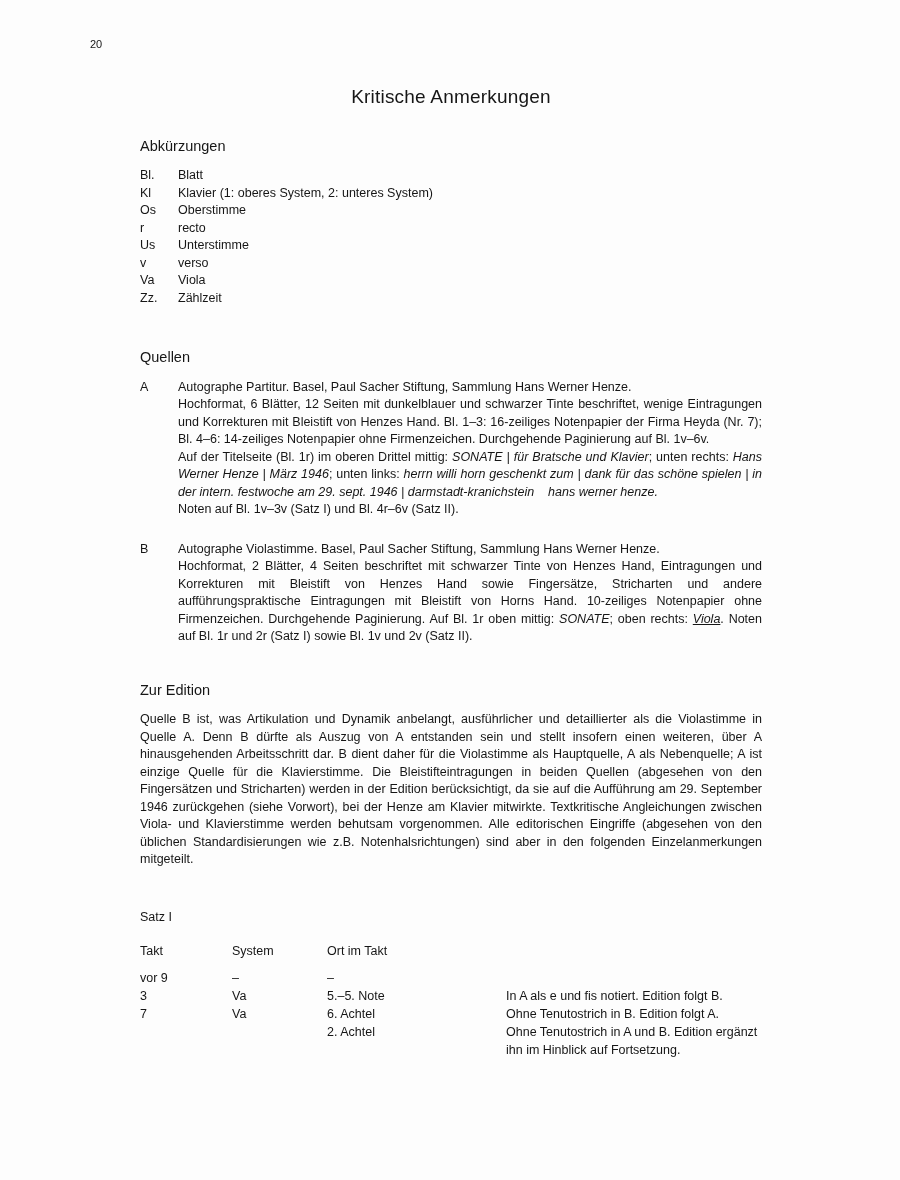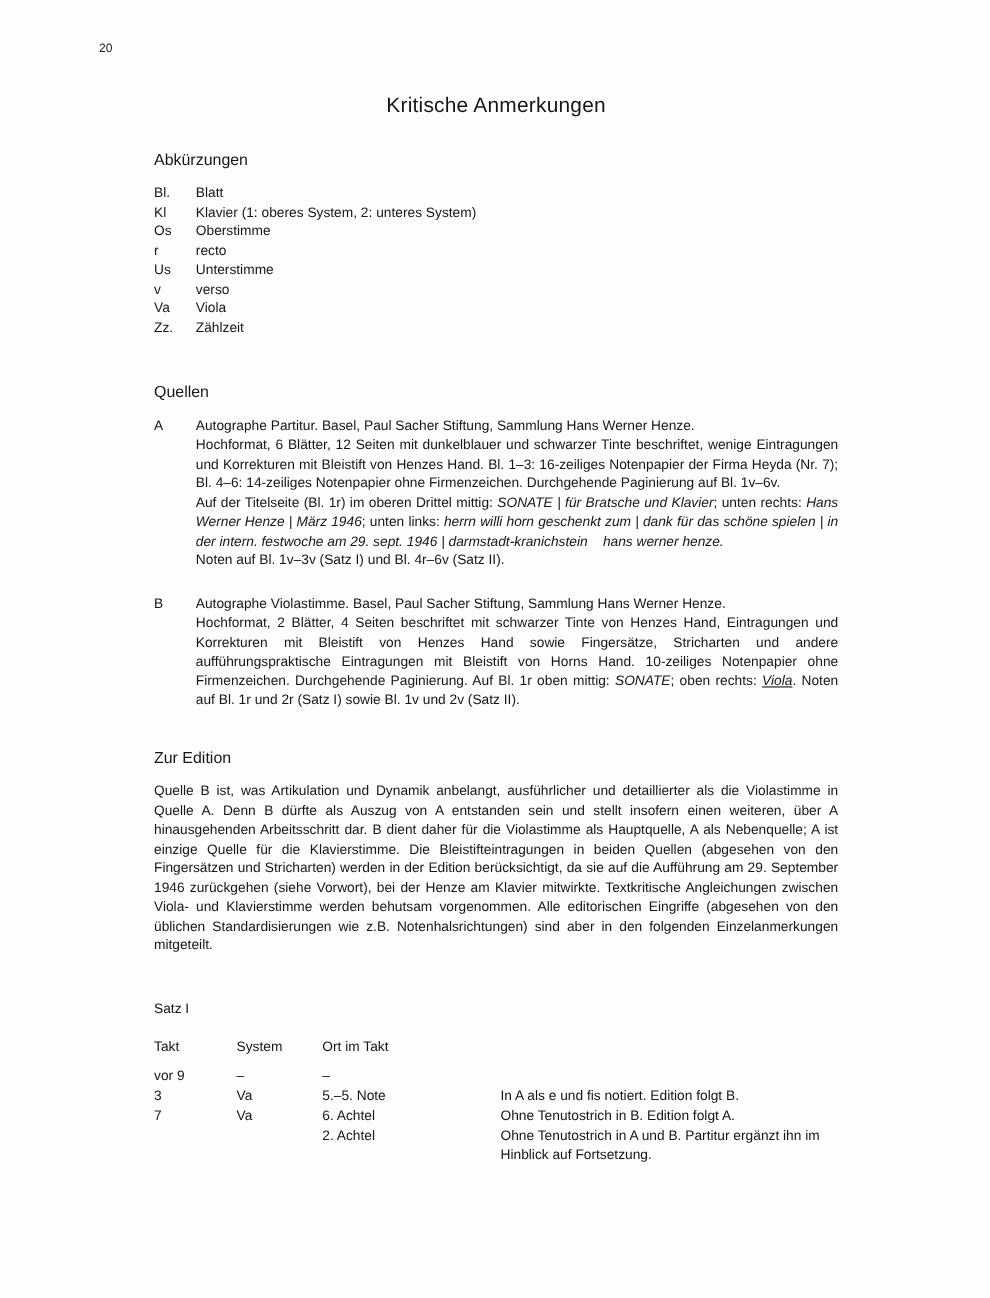--- a/index.html
+++ b/index.html
@@ -42,21 +42,21 @@
   .source-text { text-align:justify; }
 
   .body-just { text-align:justify; }
 
   .satz-label { margin-top:31px; }
 
   .anno-table { margin-top:16px; }
   .thead, .trow {
     display:grid;
     grid-template-columns:75px 78px 162px 1fr;
-    column-gap:0;
+    column-gap:17px;
   }
   .tbody { margin-top:9px; }
   .trow { line-height:18px; }
   .thead span { line-height:18px; }
 </style>
 </head>
 <body>
 
 <div class="pagenum">20</div>
 
@@ -160,19 +160,19 @@
             <span class="c-takt">7</span>
             <span class="c-system">Va</span>
             <span class="c-ort">6. Achtel</span>
             <span class="c-comment">Ohne Tenutostrich in B. Edition folgt A.</span>
           </div>
 
           <div class="trow">
             <span class="c-takt"></span>
             <span class="c-system"></span>
             <span class="c-ort">2. Achtel</span>
-            <span class="c-comment">Ohne Tenutostrich in A und B. Partitur ergänzt ihn im Hinblick auf Fortsetzung.</span>
+            <span class="c-comment">Ohne Tenutostrich in A und B. Edition ergänzt ihn im Hinblick auf Fortsetzung.</span>
           </div>
         </div>
     </div>
   </section>
 
 </div>
 
 </body></html>

